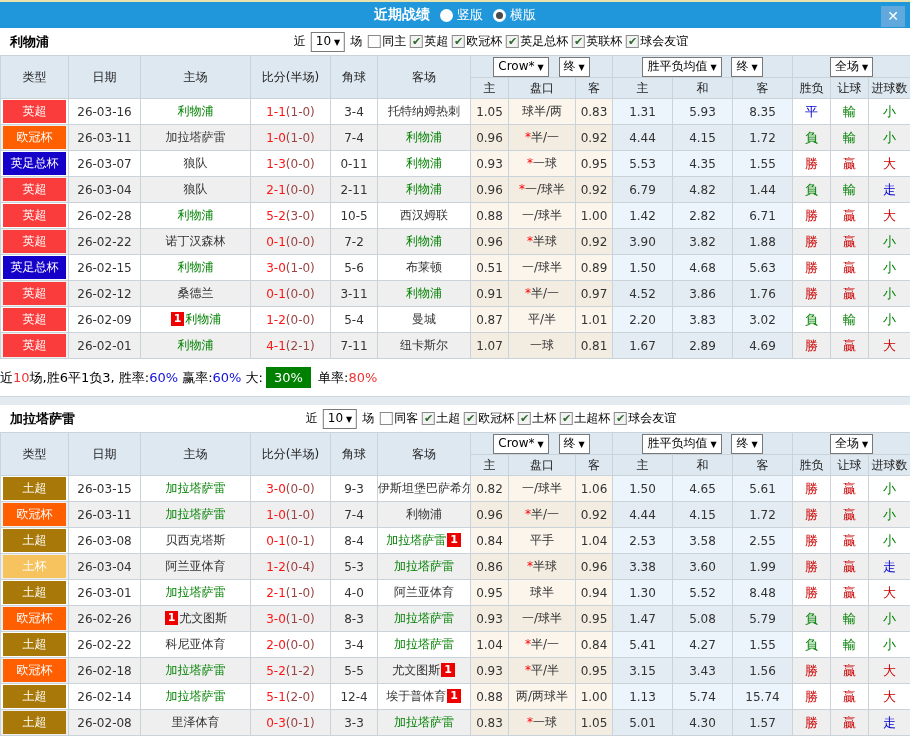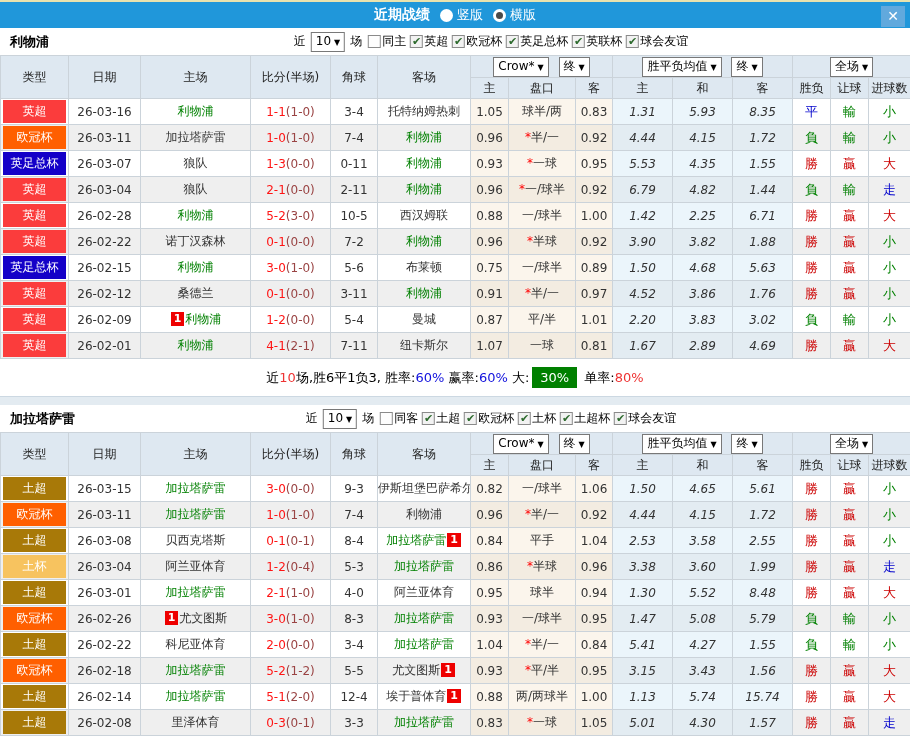--- a/index.html
+++ b/index.html
@@ -52,21 +52,21 @@
   
   table { border-collapse:collapse; table-layout:fixed; width:910px; }
   th,td { border:1px solid #cbd3da; text-align:center; padding:0; overflow:hidden; white-space:nowrap; }
   thead th { background:#dee8f1; font-weight:normal; color:#222; }
   tr.h1 th { height:22px; }
   tr.h2 th { height:21px; }
   tbody td { height:26px; background:#fff; }
   tbody tr:nth-child(even) td { background:#efefef; }
   tbody td.c-odds, tbody td.c-hd { background:#fbf5ec; }
   tbody tr:nth-child(even) td.c-odds, tbody tr:nth-child(even) td.c-hd { background:#f3ece1; }
-  tbody td.c-avg { background:#ebf5fb;font-style:italic; }
+  tbody td.c-avg { background:#ebf5fb; }
   tbody tr:nth-child(even) td.c-avg { background:#e3ecf2; }
   .badge {
     display:block; margin:1px 2px; height:23px; line-height:23px;
     color:#fff; font-size:12px;
   }
   .team { color:#333; }
   .team.green { color:#008000; }
   .rank {
     display:inline-block; background:#ee0000; color:#fff; font-size:11px;
     line-height:14px; padding:0 3px; font-weight:bold; margin:0 1px; vertical-align:1px;
@@ -74,21 +74,21 @@
   .ft { color:#ff1414; }
   .ht { color:#9a4444; }
   .star { color:#ff0000; }
   td.c-res { font-size:13px; }
   .res-red { color:#cc0000; }
   .res-green { color:#008000; }
   .res-blue { color:#0000cc; }
   
   .summary {
     height:37px; line-height:37px; font-size:13px; color:#000;
-    text-align:center; white-space:nowrap;
+    white-space:nowrap;
   }
   .seg-red { color:#ee3333; }
   .seg-blue { color:#1111dd; }
   .seg-badge { background:#008000; color:#fff; padding:3px 8px; margin:0 3px; }
   .separator { height:9px; background:#e3ebf1; border-top:1px solid #ccd8e2; }
 </style>
 </head>
 <body>
 
 <div class="titlebar">
@@ -266,21 +266,21 @@
         </td>
     <td class="c-date">26-02-28</td>
     <td class="c-team"><span class="team green">利物浦</span></td>
     <td class="c-score"><span class="ft">5-2</span><span class="ht">(3-0)</span></td>
     <td class="c-corner">10-5</td>
     <td class="c-team"><span class="team">西汉姆联</span></td>
     <td class="c-odds">0.88</td>
     <td class="c-hd"><span>一/球半</span></td>
     <td class="c-odds">1.00</td>
     <td class="c-avg">1.42</td>
-    <td class="c-avg">2.25</td>
+    <td class="c-avg">2.82</td>
     <td class="c-avg">6.71</td>
     <td class="c-res res-red">勝</td>
     <td class="c-res res-red">贏</td>
     <td class="c-res res-red">大</td>
   </tr>
       <tr>
     <td class="c-league">
           <span class="badge" style="background: rgb(251, 60, 60);">英超</span>
         </td>
     <td class="c-date">26-02-22</td>
@@ -300,21 +300,21 @@
   </tr>
       <tr>
     <td class="c-league">
           <span class="badge" style="background: rgb(20, 0, 200);">英足总杯</span>
         </td>
     <td class="c-date">26-02-15</td>
     <td class="c-team"><span class="team green">利物浦</span></td>
     <td class="c-score"><span class="ft">3-0</span><span class="ht">(1-0)</span></td>
     <td class="c-corner">5-6</td>
     <td class="c-team"><span class="team">布莱顿</span></td>
-    <td class="c-odds">0.75</td>
+    <td class="c-odds">0.51</td>
     <td class="c-hd"><span>一/球半</span></td>
     <td class="c-odds">0.89</td>
     <td class="c-avg">1.50</td>
     <td class="c-avg">4.68</td>
     <td class="c-avg">5.63</td>
     <td class="c-res res-red">勝</td>
     <td class="c-res res-red">贏</td>
     <td class="c-res res-green">小</td>
   </tr>
       <tr>

